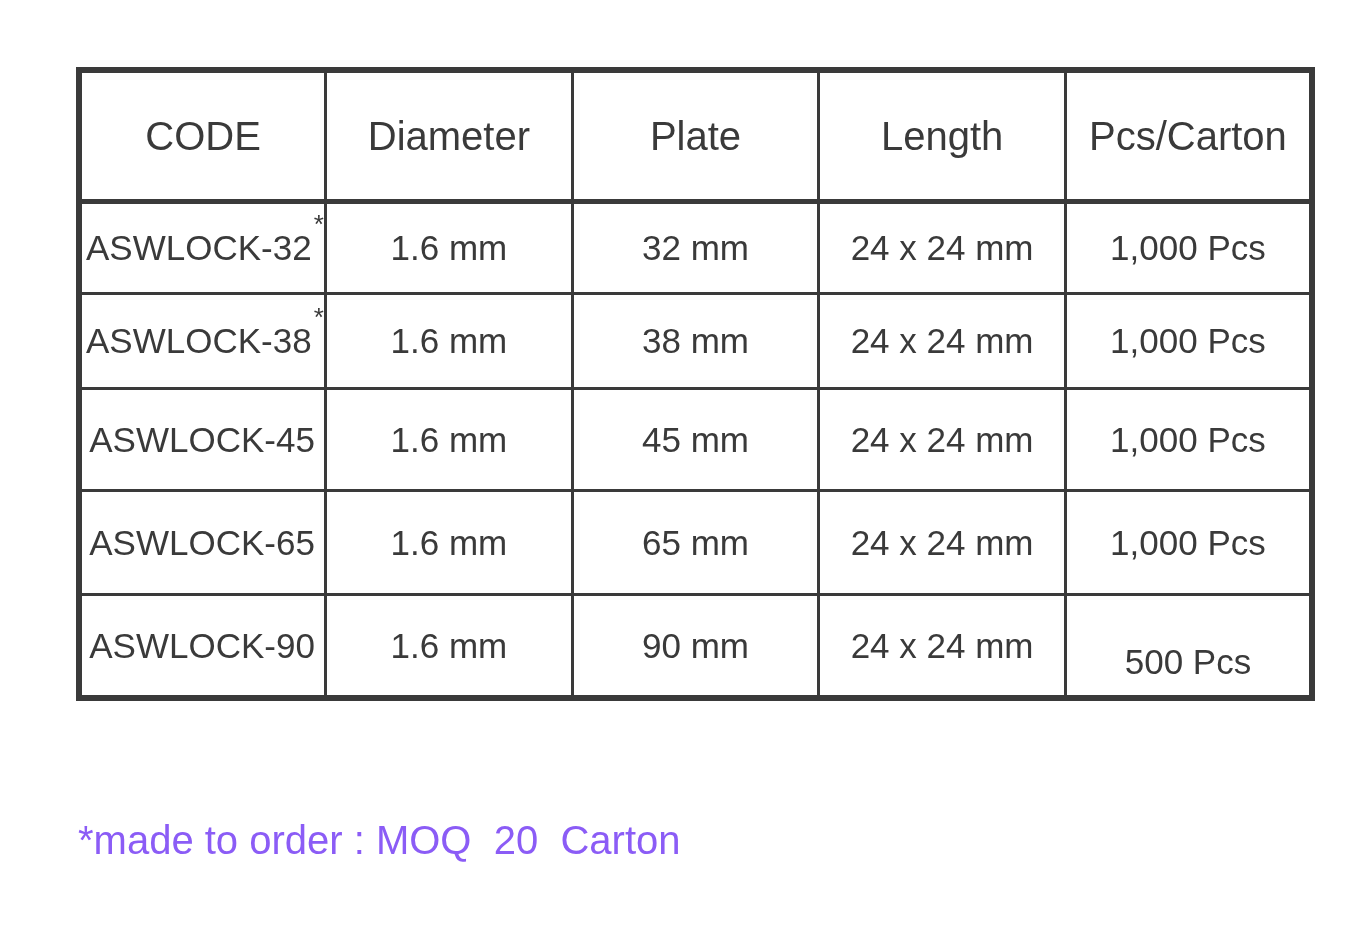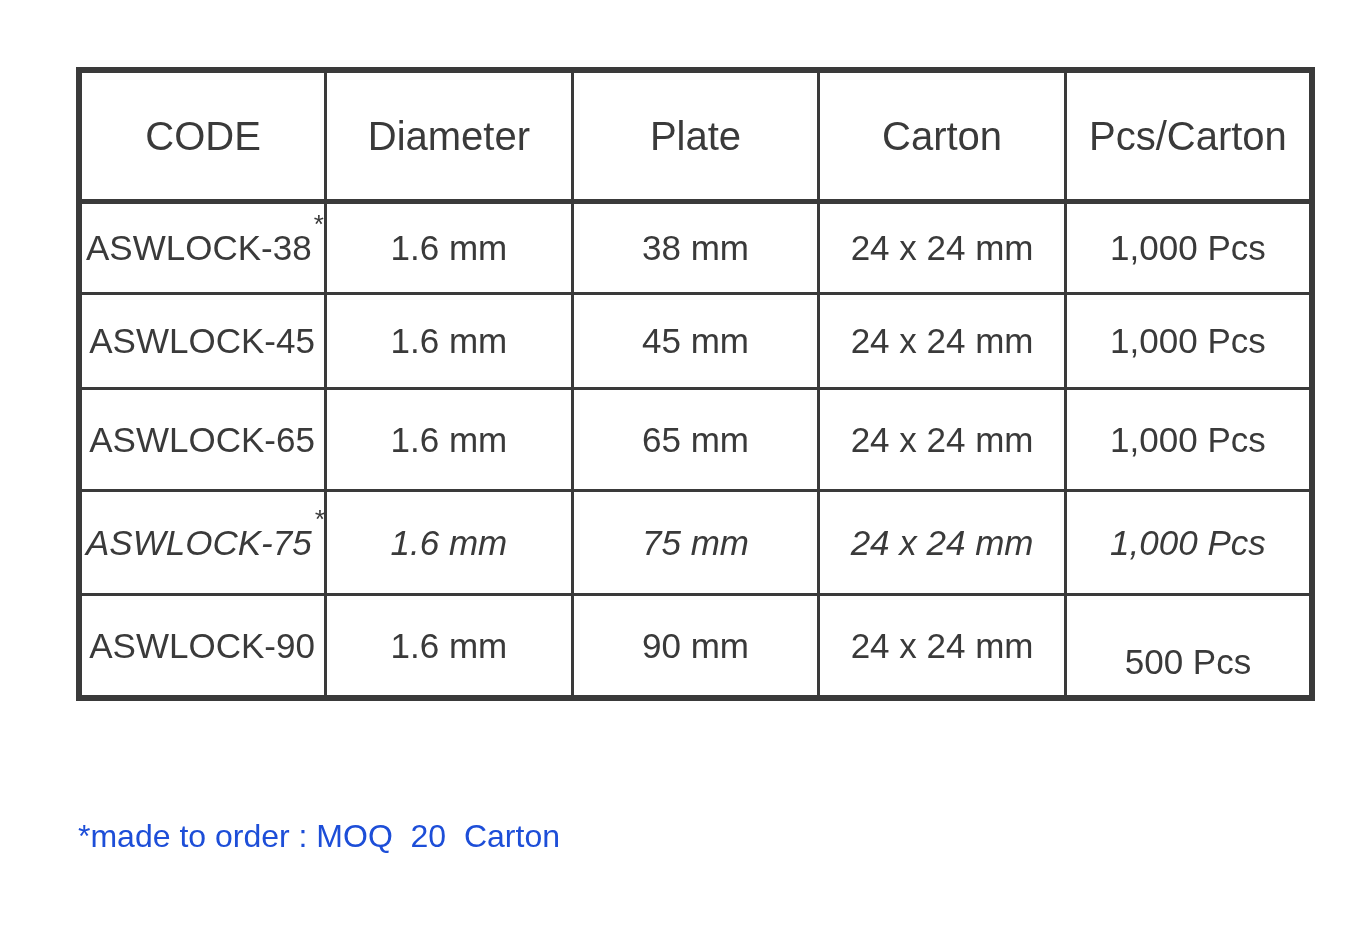--- a/index.html
+++ b/index.html
@@ -46,21 +46,21 @@
     font-weight: 400;
     border-bottom: 5px solid #3a3a3a;
   }
   .spec-table tbody td {
     font-size: 35px;
     font-weight: 400;
   }
   .spec-table tbody tr:nth-child(1) td { height: 88px; }
   .spec-table tbody tr:nth-child(2) td { height: 92px; }
   .spec-table tbody tr:nth-child(3) td { height: 99px; }
-  .spec-table tbody tr:nth-child(4) td { height: 101px; font-style: italic; }
+  .spec-table tbody tr:nth-child(4) td { height: 101px; }
   .spec-table tbody tr:nth-child(5) td { height: 99px; }
   .spec-table tbody tr:nth-child(6) td { height: 82px; margin-top: 12px; }
   .code-cell {
     font-size: 33px;
   }
   .mark {
     display: inline-block;
     font-size: 26px;
     position: relative;
     top: -0.55em;
@@ -69,22 +69,22 @@
   }
   .last-pcs {
     position: relative;
     top: 16px;
     display: inline-block;
   }
   .footnote {
     position: absolute;
     left: 78px;
     top: 818px;
-    font-size: 32px;
-    color: #1d4ed8;
+    font-size: 40px;
+    color: #8b5cf6;
     white-space: pre;
   }
 </style>
 </head>
 <body>
 
 <div class="page">
 
   <table class="spec-table">
     <colgroup>
@@ -92,25 +92,32 @@
         <col>
         <col>
         <col>
         <col>
     </colgroup>
     <thead>
       <tr>
         <th>CODE</th>
         <th>Diameter</th>
         <th>Plate</th>
-        <th>Carton</th>
+        <th>Length</th>
         <th>Pcs/Carton</th>
       </tr>
     </thead>
     <tbody>
+      <tr>
+        <td class="code-cell"><span>ASWLOCK-32</span><sup class="mark">*</sup></td>
+        <td>1.6 mm</td>
+        <td>32 mm</td>
+        <td>24 x 24 mm</td>
+        <td>1,000 Pcs</td>
+      </tr>
       <tr>
         <td class="code-cell"><span>ASWLOCK-38</span><sup class="mark">*</sup></td>
         <td>1.6 mm</td>
         <td>38 mm</td>
         <td>24 x 24 mm</td>
         <td>1,000 Pcs</td>
       </tr>
       <tr>
         <td class="code-cell"><span>ASWLOCK-45</span><sup class="mark"></sup></td>
         <td>1.6 mm</td>
@@ -119,27 +126,20 @@
         <td>1,000 Pcs</td>
       </tr>
       <tr>
         <td class="code-cell"><span>ASWLOCK-65</span><sup class="mark"></sup></td>
         <td>1.6 mm</td>
         <td>65 mm</td>
         <td>24 x 24 mm</td>
         <td>1,000 Pcs</td>
       </tr>
       <tr>
-        <td class="code-cell"><span>ASWLOCK-75</span><sup class="mark">*</sup></td>
-        <td>1.6 mm</td>
-        <td>75 mm</td>
-        <td>24 x 24 mm</td>
-        <td>1,000 Pcs</td>
-      </tr>
-      <tr>
         <td class="code-cell"><span>ASWLOCK-90</span><sup class="mark"></sup></td>
         <td>1.6 mm</td>
         <td>90 mm</td>
         <td>24 x 24 mm</td>
         <td><span class="last-pcs">500 Pcs</span></td>
       </tr>
     </tbody>
   </table>
 
   <div class="footnote">*made to order : MOQ  20  Carton</div>

